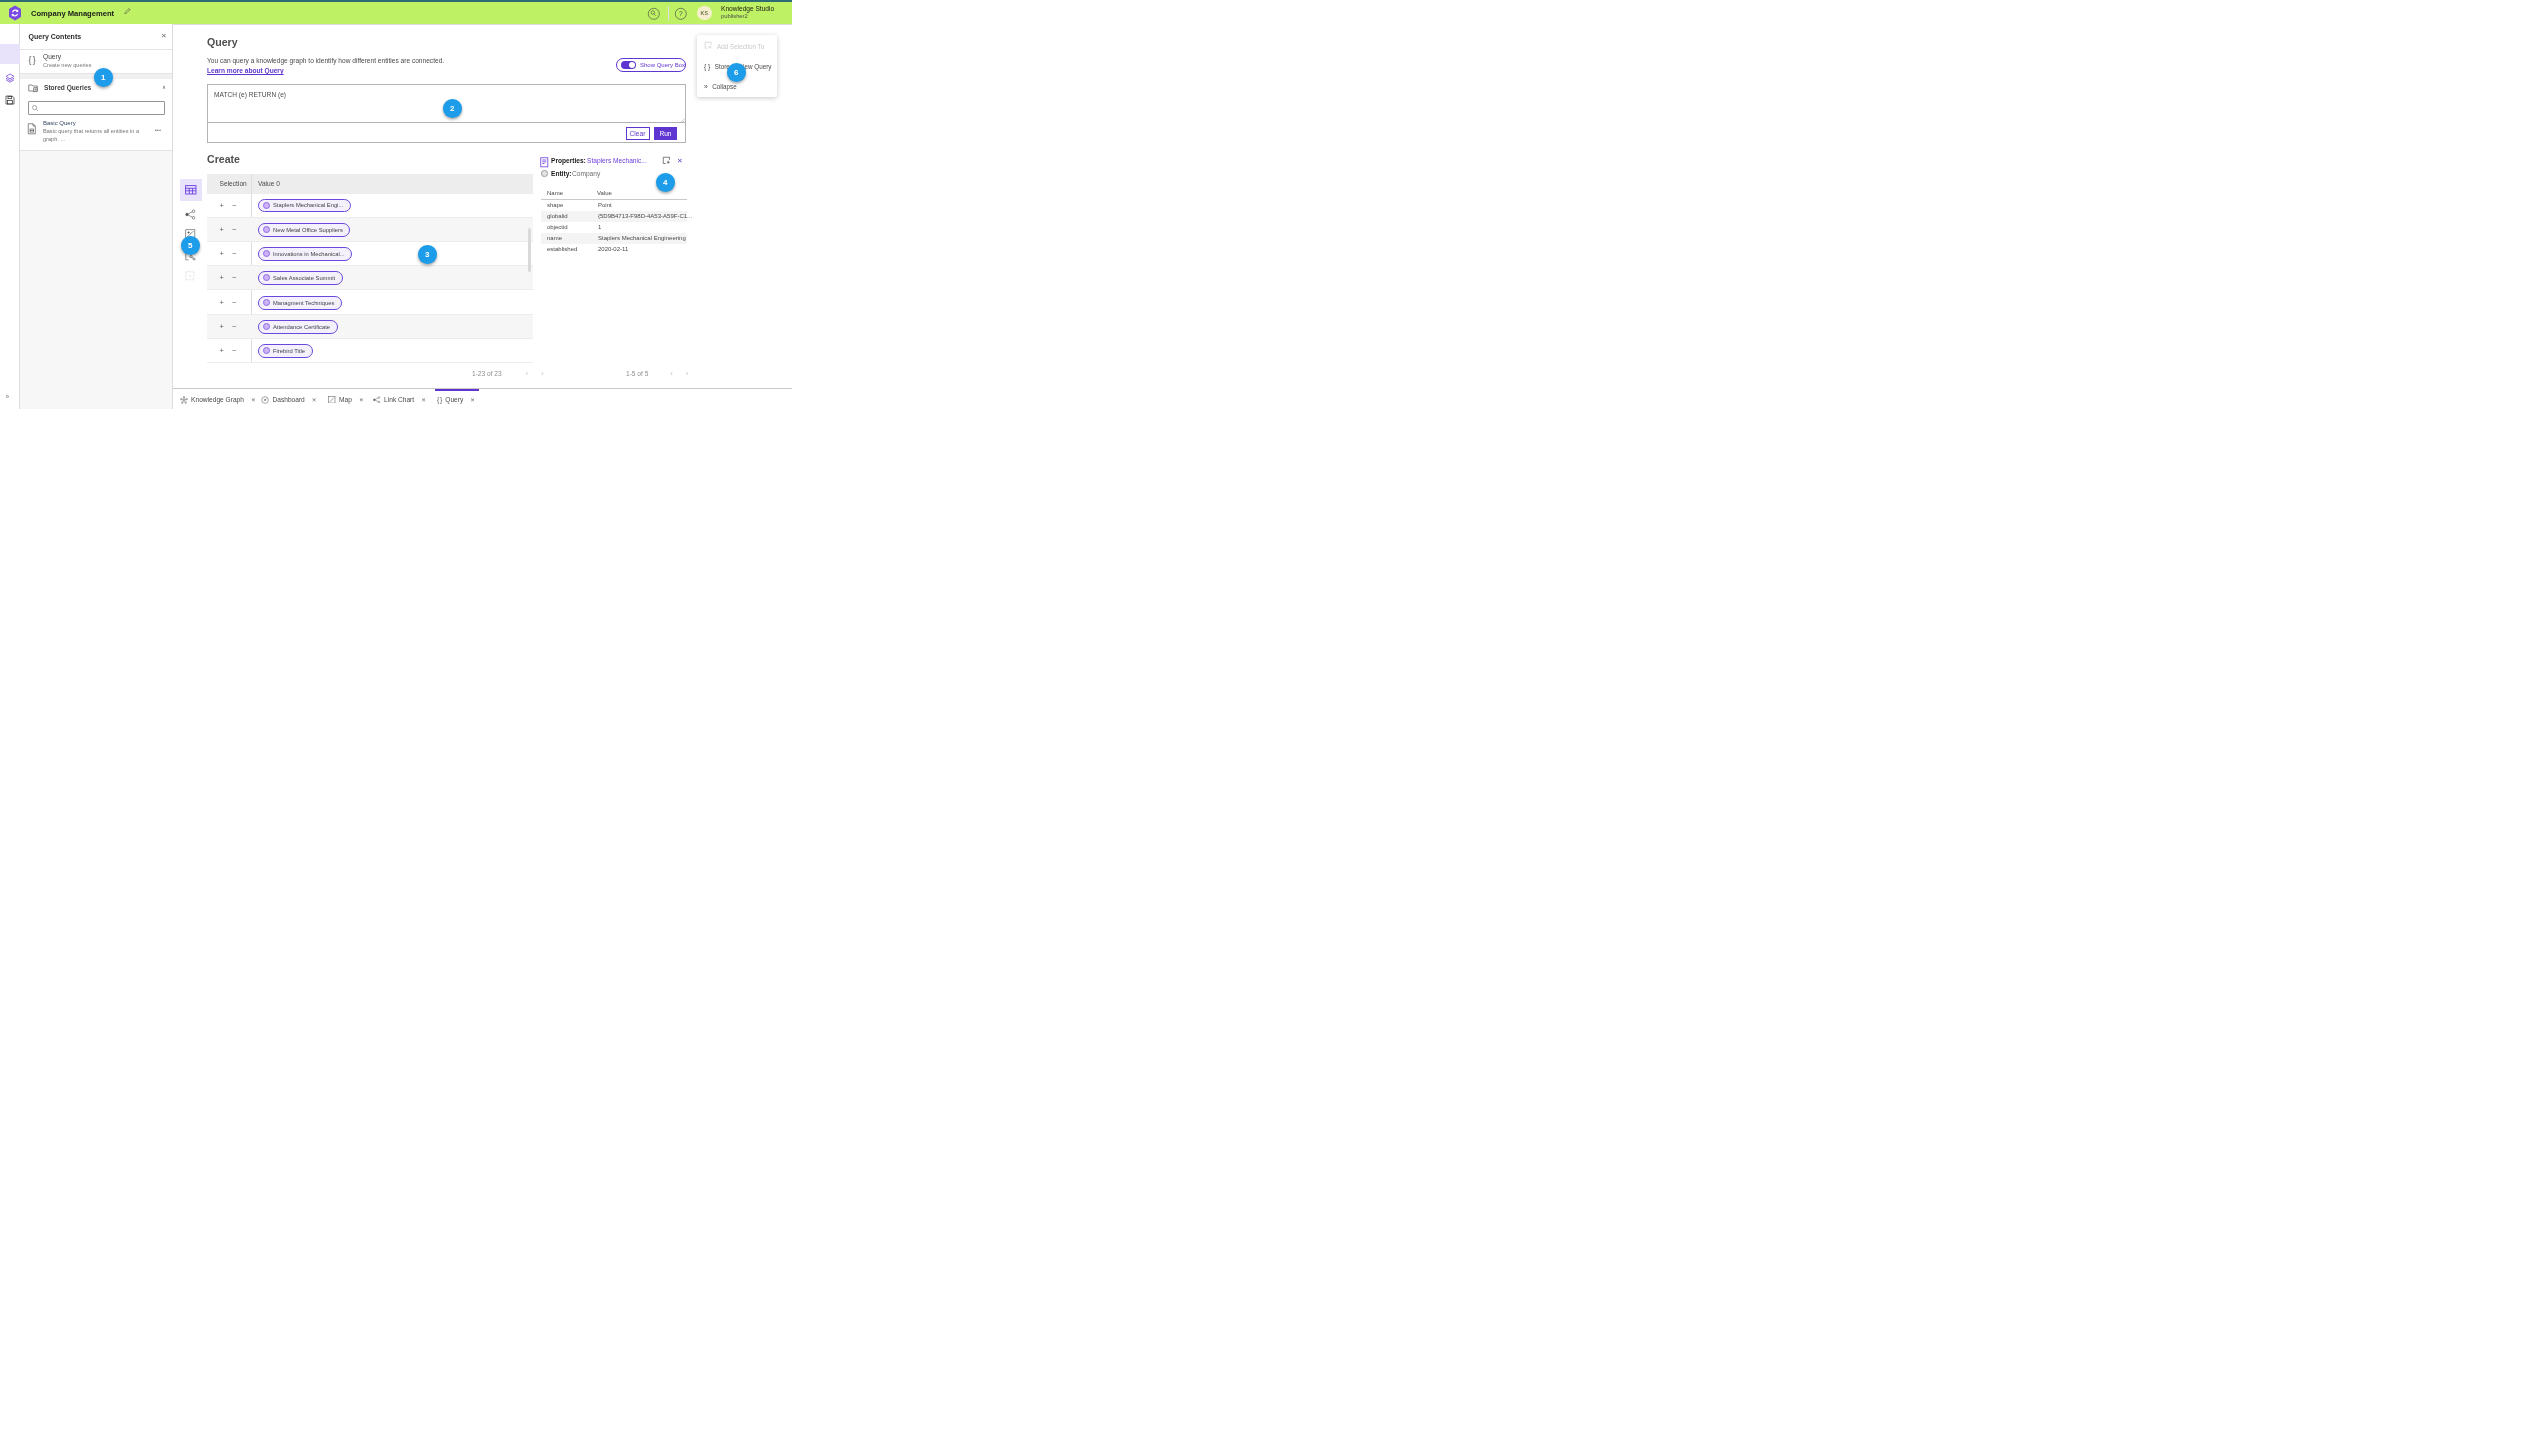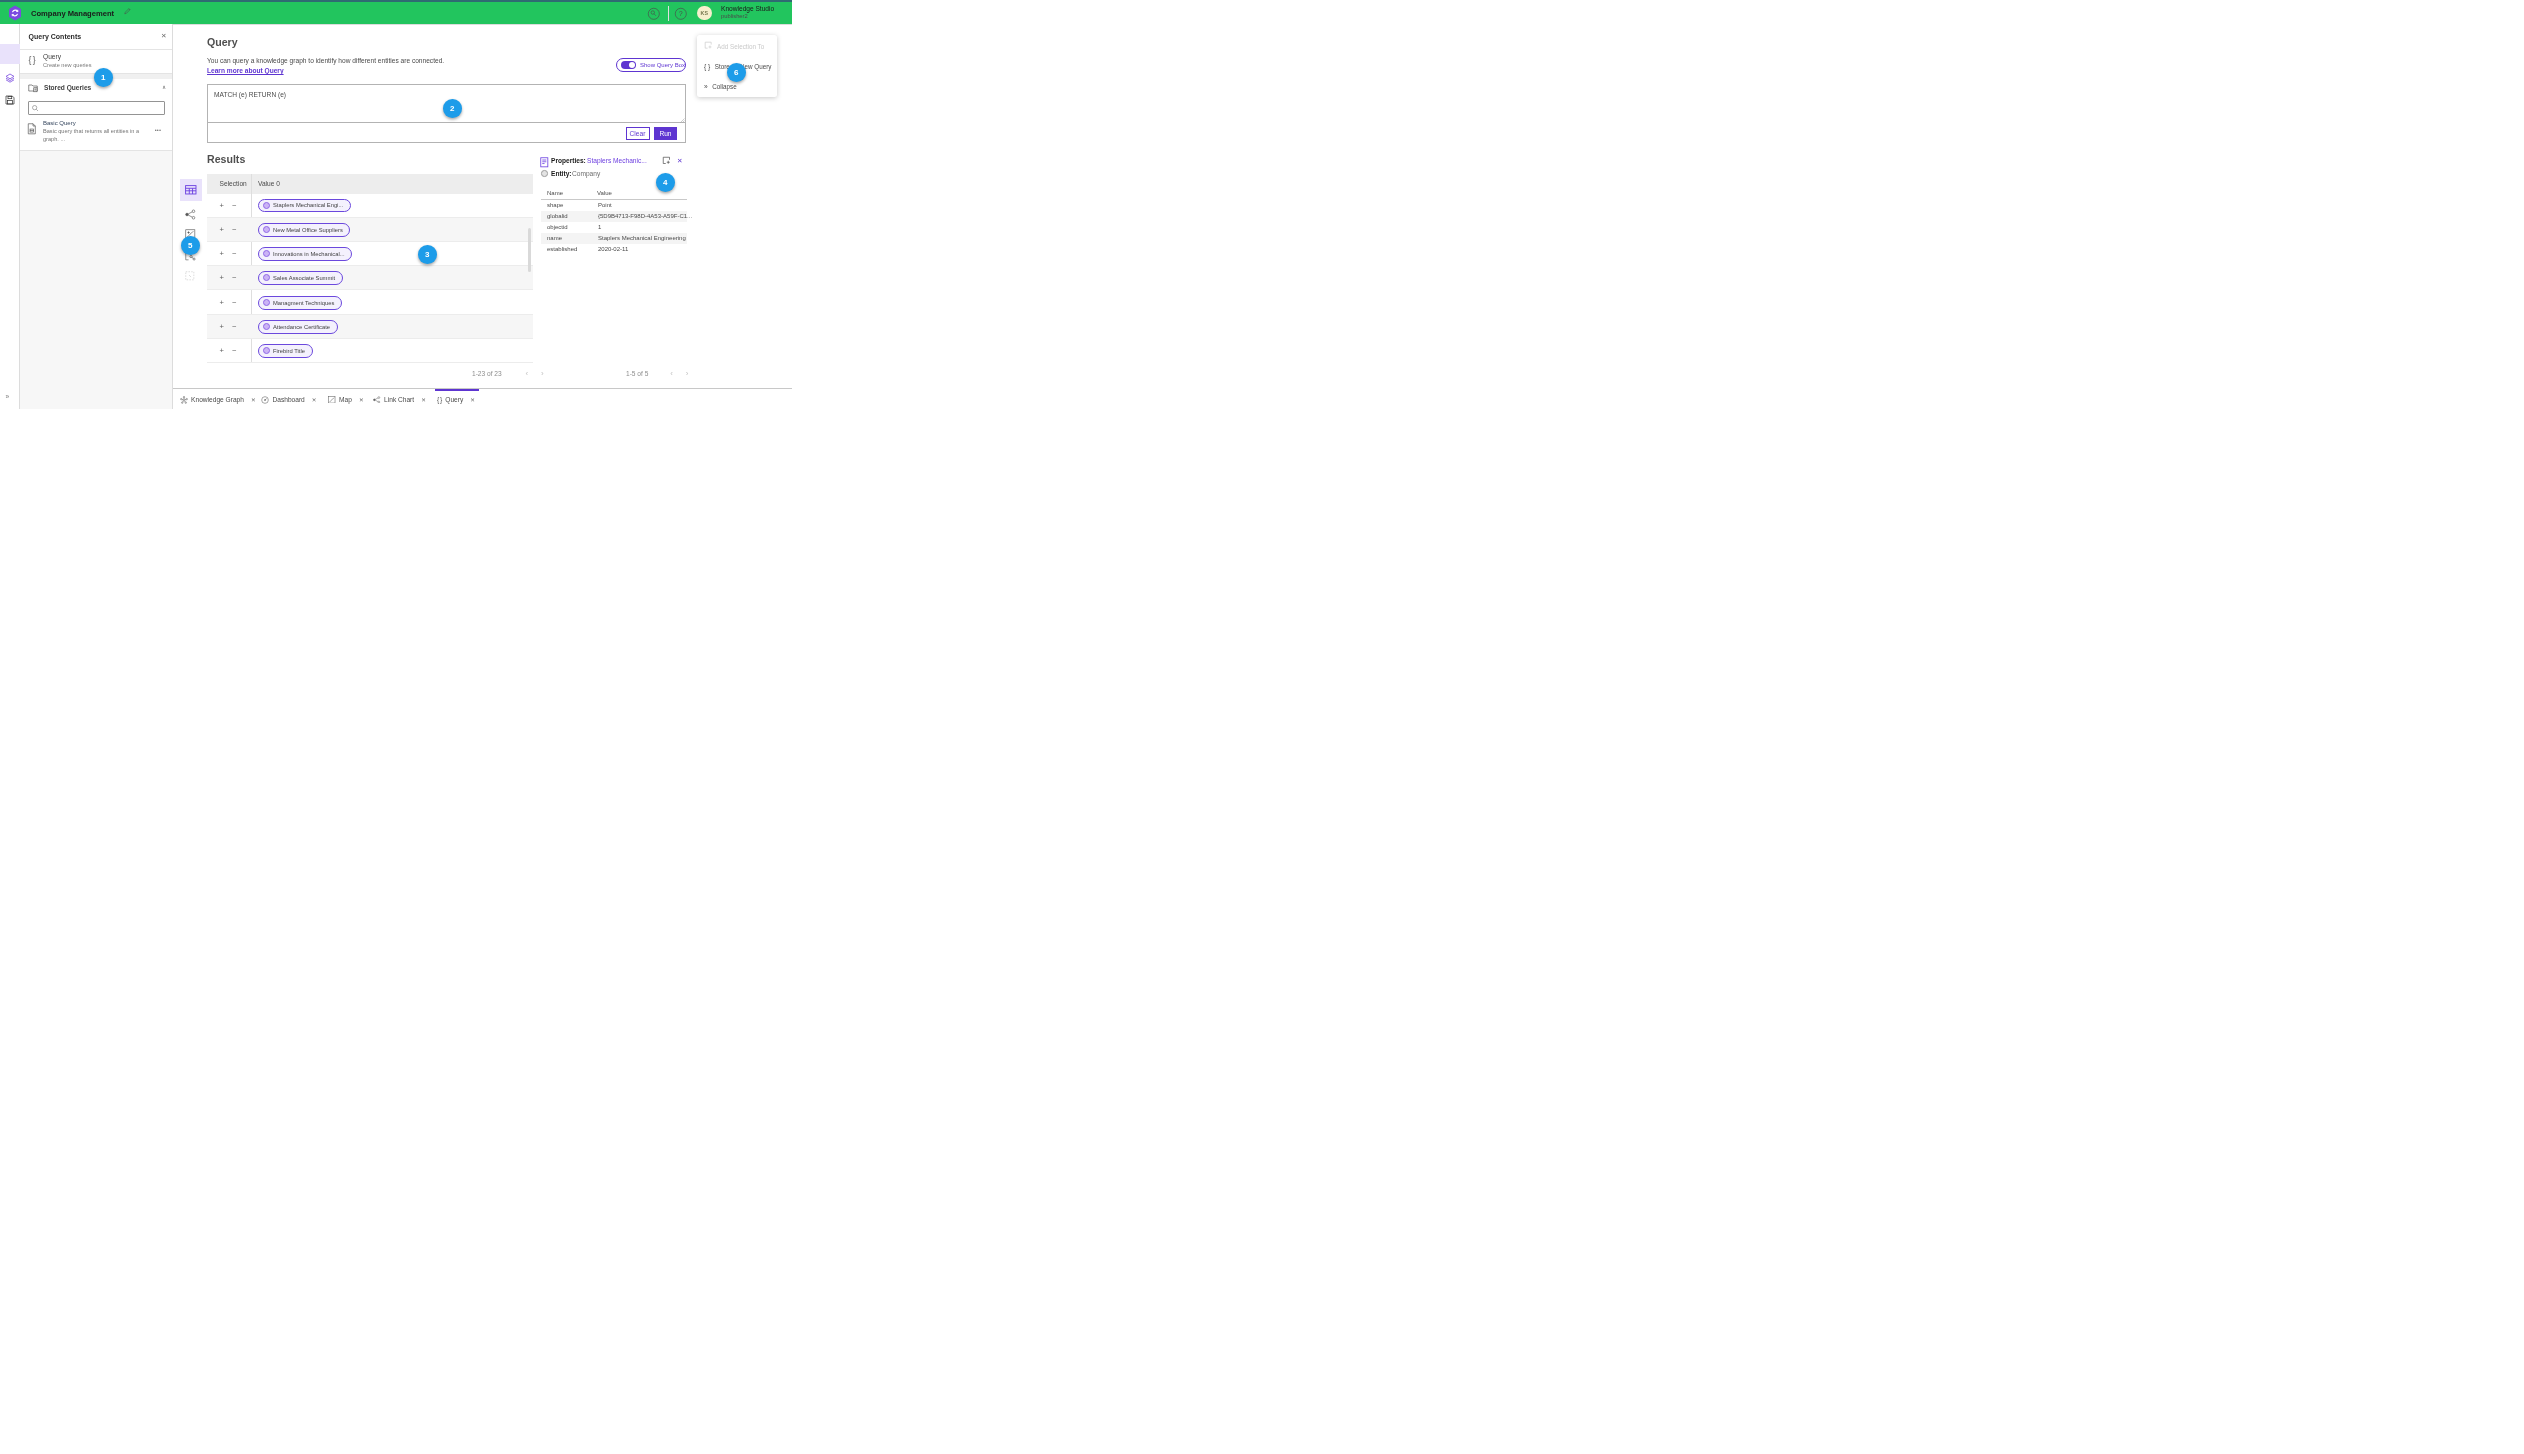--- a/index.html
+++ b/index.html
@@ -2,21 +2,21 @@
 <html style="font-size:8px"><head>
 <meta charset="utf-8">
 <style>
   * { margin:0; padding:0; box-sizing:border-box; }
   html,body { background:#ffffff; }
   body { font-family:"Liberation Sans", sans-serif; color:#4a4a4a; }
   #app { position:relative; width:792px; height:409px; background:#fff; overflow:hidden; }
 
   
   .topstrip { position:absolute; left:0; top:0; width:792px; height:1.5px; background:#2f6b72; }
-  .header { position:absolute; left:0; top:1.5px; width:792px; height:23px; background:#22c55e; border-bottom:0.5px solid #dcdcdc; }
+  .header { position:absolute; left:0; top:1.5px; width:792px; height:23px; background:#bef264; border-bottom:0.5px solid #dcdcdc; }
   .logo { position:absolute; left:8px; top:3.5px; }
   .apptitle { position:absolute; left:31px; top:7px; font-size:7.6px; font-weight:700; color:#1b1b1b; white-space:nowrap; }
   .pencil { position:absolute; left:123px; top:7px; }
   .hicon { position:absolute; top:5px; cursor:pointer; }
   .hdr-div { position:absolute; left:668px; top:4px; width:0.5px; height:15px; background:#e0e0e0; }
   .avatar { position:absolute; left:697px; top:4px; width:14.6px; height:14.6px; border-radius:50%; background:#f6efcd; color:#76764f; font-size:5.3px; font-weight:700; display:flex; align-items:center; justify-content:center; }
   .usertxt { position:absolute; left:721px; top:3px; line-height:1.25; }
   .usertxt .n { font-size:6.6px; color:#1b1b1b; white-space:nowrap; }
   .usertxt .r { font-size:5.8px; color:#4a4a4a; }
 
@@ -247,21 +247,21 @@
             <path d="M9 1 L1 9 M9 5 L5 9" stroke="#9a9a9a" stroke-width="1"></path>
           </svg>
       </span>
     </div>
     <div class="btns">
       <button class="btn-clear">Clear</button>
       <button class="btn-run">Run</button>
     </div>
   </div>
 
-  <div class="r-title">Results</div>
+  <div class="r-title">Create</div>
   <div class="rtoolbar">
     <div class="tile2"></div>
     <span class="tic" style="top:185px">
       <svg width="11.6" height="9.6" viewBox="0 0 23 19" fill="none" stroke="#6b3fe0" stroke-width="1.8">
           <rect x="1.2" y="1.2" width="20.6" height="16.6"></rect>
           <path d="M1.2 6.5 H21.8 M1.2 11.5 H21.8"></path>
           <path d="M8.5 6.5 V17.8 M15 6.5 V17.8"></path>
         </svg>
     </span>
     <span class="tic" style="top:209px">

